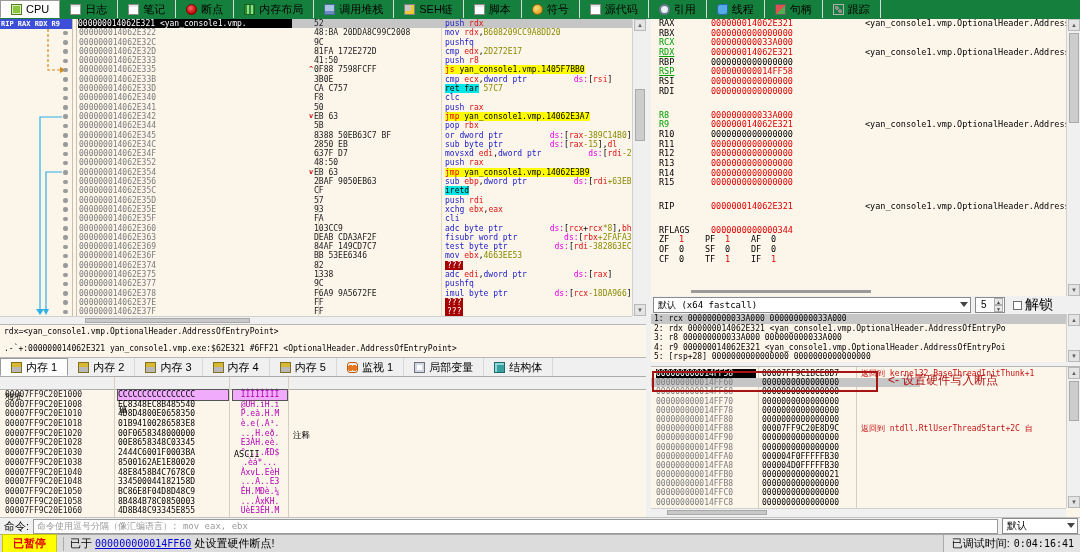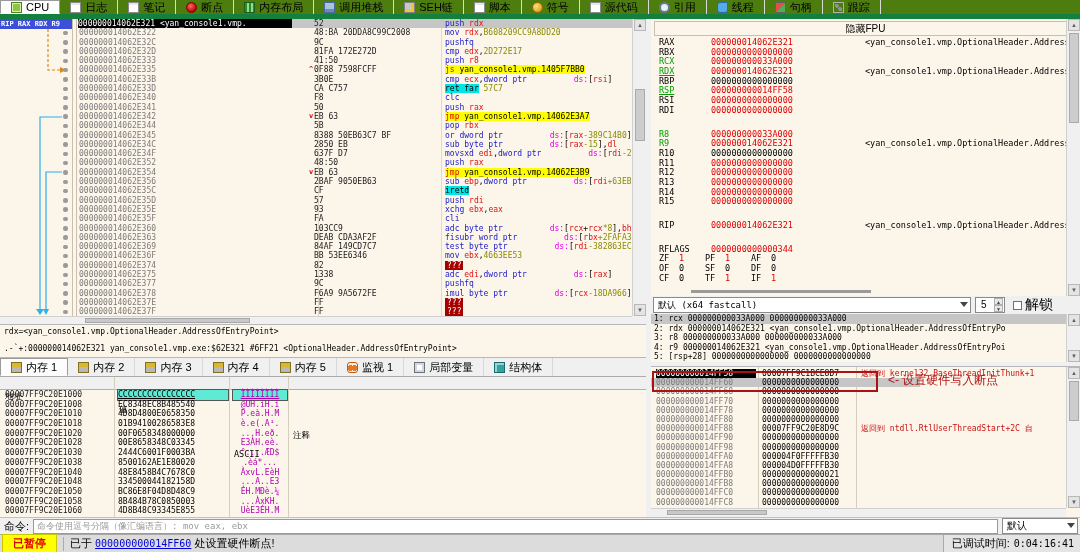--- a/index.html
+++ b/index.html
@@ -2,21 +2,21 @@
 <html><head>
 <meta charset="utf-8">
 <style>
   * { margin:0; padding:0; box-sizing:border-box; }
   html,body { width:1080px; height:552px; overflow:hidden; }
   body { font-family:"Liberation Sans", sans-serif; background:#F0F0F0; }
   .app { position:relative; width:1080px; height:552px; background:#F0F0F0; overflow:hidden; }
 
   
   .tabbar-top { position:absolute; left:0; top:0; width:1080px; height:19px;
-    background:#4d7c0f; border-bottom:5px solid #15803d; display:flex; align-items:stretch; }
+    background:#15803d; border-bottom:1px solid #15803d; display:flex; align-items:stretch; }
   .tab { display:flex; align-items:center; padding:0 10px; font-size:11px; color:#000;
     border-right:1px solid #D8D8D8; cursor:default; }
   .tab.sel { background:#FDFDFD; border:1px solid #9A9A9A; border-bottom:1px solid #FDFDFD; }
   .ticon { width:11px; height:11px; display:inline-block; margin-right:4px; flex:none; }
   .cpu-icon { background:#8CC63F; border:1px solid #4F7D1F; box-shadow:inset 0 0 0 1px #D9ECBA; }
   .log-icon,.notes-icon,.script-icon,.source-icon { background:#FFFFFF; border:1px solid #8A8A8A;
     box-shadow:inset 0 2px 0 #E8E8E8; }
   .breakpoint-icon { background:radial-gradient(circle at 40% 35%, #FF6A6A, #C00000 70%);
     border-radius:50%; border:1px solid #7A0000; }
   .memory-map-icon { background:repeating-linear-gradient(90deg,#2E8B2E 0 2px,#8CE08C 2px 4px);
@@ -91,21 +91,21 @@
     font-size:8.5px; color:#000; white-space:pre; }
   .dh0 { position:absolute; left:5px; } .dh1 { position:absolute; left:119px; }
   .dh2 { position:absolute; left:234px;margin-top:32px; } .dh3 { position:absolute; left:293px; }
   .dsep1 { position:absolute; left:114px; top:0; bottom:0; width:1px; background:#D8CEBE; }
   .dsep2 { position:absolute; left:229px; top:0; bottom:0; width:1px; background:#D8CEBE; }
   .dsep3 { position:absolute; left:288px; top:0; bottom:0; width:1px; background:#D8CEBE; }
   .dumprow { position:relative; height:9.7px; line-height:9.7px; white-space:pre; }
   .dc-a { position:absolute; left:5px; width:108px; color:#1A1A1A; }
   .dc-v { position:absolute; left:118px; width:110px; color:#000; }
   .dc-s { position:absolute; left:233px; width:54px; color:#B400B4;text-align:center; }
-  .dc-v.hl, .dc-s.hl { background:#5eead4; outline:1px solid #555;text-decoration:underline; }
+  .dc-v.hl, .dc-s.hl { background:#f0abfc; outline:1px solid #555; }
 
   
   .regs { position:absolute; left:651px; top:19px; width:429px; height:277px; background:#FBF5EA; overflow:hidden; }
   .fpu-btn { margin:2px 3px; height:15px; line-height:14px; text-align:center; font-size:10px;
     color:#000; background:#FBF5EA; border:1px solid #C9BFAE; }
   .rrow { height:9.7px; line-height:9.7px; font-family:"DejaVu Sans Mono", monospace; font-size:8.5px;
     white-space:pre; padding-left:8px; }
   .rgap { height:14px; }
   .rn { display:inline-block; width:52px; color:#000; }
   .rn.green { color:#00A000; } .rn.green-u { color:#00A000; text-decoration:underline; }
@@ -366,21 +366,20 @@
         <div class="dumprow"><span class="dc-a">00007FF9C20E1038</span><span class="dc-v">8500162AE1E80020</span><span class="dc-s">.èá*...</span></div>
         <div class="dumprow"><span class="dc-a">00007FF9C20E1040</span><span class="dc-v">48E8458B4C7678C0</span><span class="dc-s">ÀxvL.EèH</span></div>
         <div class="dumprow"><span class="dc-a">00007FF9C20E1048</span><span class="dc-v">334500044182158D</span><span class="dc-s">...A..E3</span></div>
         <div class="dumprow"><span class="dc-a">00007FF9C20E1050</span><span class="dc-v">BC86E8F04D8D48C9</span><span class="dc-s">ÉH.MÐè.¼</span></div>
         <div class="dumprow"><span class="dc-a">00007FF9C20E1058</span><span class="dc-v">8B484B78C0850003</span><span class="dc-s">...ÀxKH.</span></div>
         <div class="dumprow"><span class="dc-a">00007FF9C20E1060</span><span class="dc-v">4D8B48C93345E855</span><span class="dc-s">UèE3ÉH.M</span></div>
       </div>
   </div>
 
   <div class="regs">
-    <div class="fpu-btn">隐藏FPU</div>
     <div id="reg-rows">
         <div class="rrow"><span class="rn ">RAX</span><span class="rv red">000000014062E321</span><span class="rc">&lt;yan_console1.vmp.OptionalHeader.AddressOfEntr</span></div>
         <div class="rrow"><span class="rn ">RBX</span><span class="rv red">0000000000000000</span></div>
         <div class="rrow"><span class="rn green">RCX</span><span class="rv red">000000000033A000</span></div>
         <div class="rrow"><span class="rn green-u">RDX</span><span class="rv red">000000014062E321</span><span class="rc">&lt;yan_console1.vmp.OptionalHeader.AddressOfEntr</span></div>
         <div class="rrow"><span class="rn ">RBP</span><span class="rv ">0000000000000000</span></div>
         <div class="rrow"><span class="rn green-u">RSP</span><span class="rv red">000000000014FF58</span></div>
         <div class="rrow"><span class="rn ">RSI</span><span class="rv red">0000000000000000</span></div>
         <div class="rrow"><span class="rn ">RDI</span><span class="rv red">0000000000000000</span></div>
         <div class="rgap"></div>

